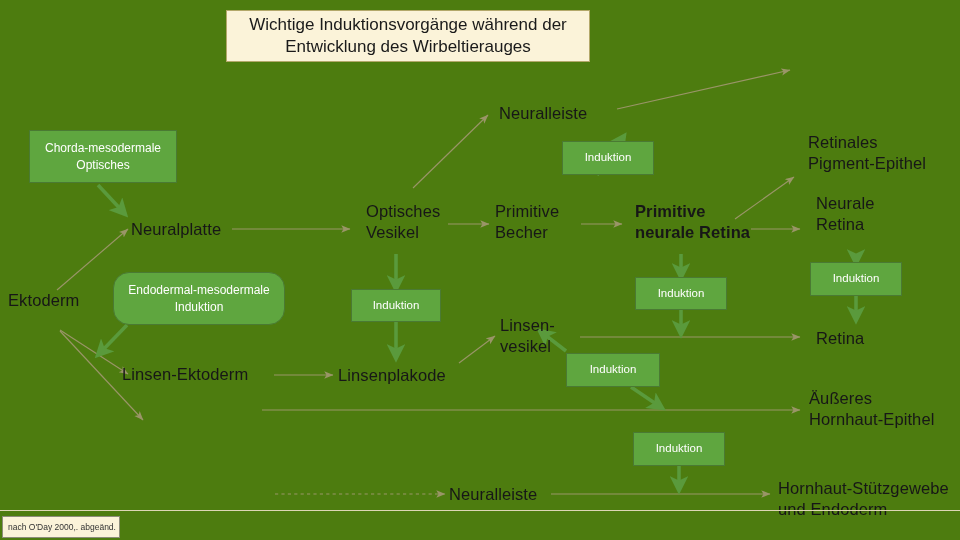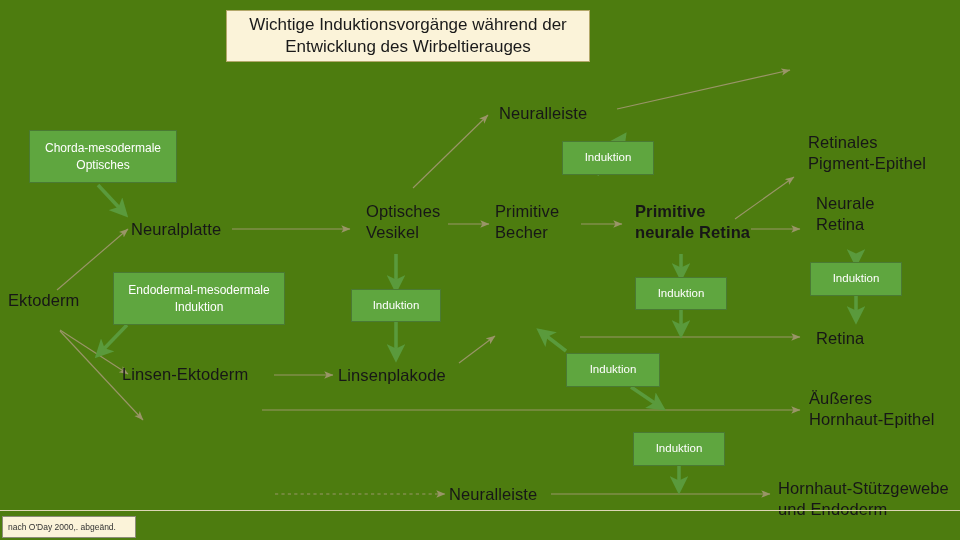--- a/index.html
+++ b/index.html
@@ -47,21 +47,21 @@
     text-align:center;
     font-size:17px;
     line-height:1.32;
     color:#1a1a1a;
     white-space:pre-line;
     box-sizing:border-box;
   }
 
   .sourcebox{
     position:absolute;
-    left:2px;top:516px;width:134px;height:22px;
+    left:2px;top:516px;width:118px;height:22px;
     background:#fbf3d9;
     border:1px solid #8d8d7a;
     display:flex;align-items:center;
     padding-left:5px;
     font-size:8.5px;
     color:#333;
     box-sizing:border-box;
   }
   .frameline{
     position:absolute;left:0;top:510px;width:960px;height:1px;background:#ddd6b5;
@@ -116,21 +116,21 @@
       <path d="M679,466 L679,490"></path>
     </g>
   </svg>
 
   <div class="titlebox">Wichtige Induktionsvorgänge während der
 Entwicklung des Wirbeltierauges</div>
 
   <div class="gbox big" style="left:29px;top:130px;width:148px;height:53px;">Chorda-mesodermale
 Optisches</div>
 
-  <div class="gbox big" style="left:113px;top:272px;width:172px;height:53px;">Endodermal-mesodermale
+  <div class="gbox big" style="left:113px;top:272px;width:172px;height:53px;border-radius:16px;">Endodermal-mesodermale
 Induktion</div>
 
   <div class="gbox" style="left:351px;top:289px;width:90px;height:33px;">Induktion</div>
 
   <div class="gbox" style="left:562px;top:141px;width:92px;height:34px;">Induktion</div>
 
   <div class="gbox" style="left:635px;top:277px;width:92px;height:33px;">Induktion</div>
 
   <div class="gbox" style="left:810px;top:262px;width:92px;height:34px;">Induktion</div>
 
@@ -143,20 +143,22 @@
   <div class="node" style="left:122px;top:364px;">Linsen-Ektoderm</div>
 
   <div class="node" style="left:366px;top:201px;">Optisches
 Vesikel</div>
   <div class="node" style="left:499px;top:103px;">Neuralleiste</div>
   <div class="node" style="left:495px;top:201px;">Primitive
 Becher</div>
   <div class="node" style="left:635px;top:201px;font-weight:bold;">Primitive
 neurale Retina</div>
   <div class="node" style="left:338px;top:365px;">Linsenplakode</div>
+  <div class="node" style="left:500px;top:315px;">Linsen-
+vesikel</div>
 
   <div class="node" style="left:808px;top:132px;">Retinales
 Pigment-Epithel</div>
   <div class="node" style="left:816px;top:193px;">Neurale
 Retina</div>
   <div class="node" style="left:816px;top:328px;">Retina</div>
   <div class="node" style="left:809px;top:388px;">Äußeres
 Hornhaut-Epithel</div>
   <div class="node" style="left:449px;top:484px;">Neuralleiste</div>
   <div class="node" style="left:778px;top:478px;">Hornhaut-Stützgewebe

